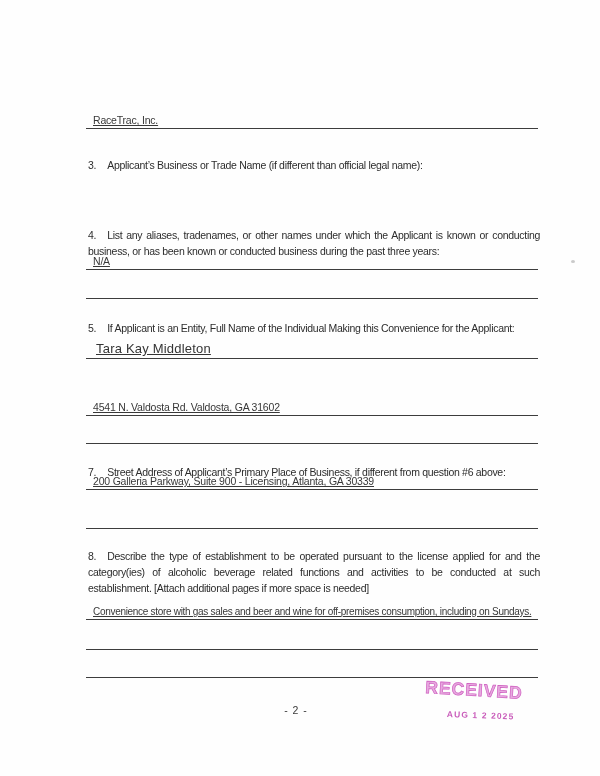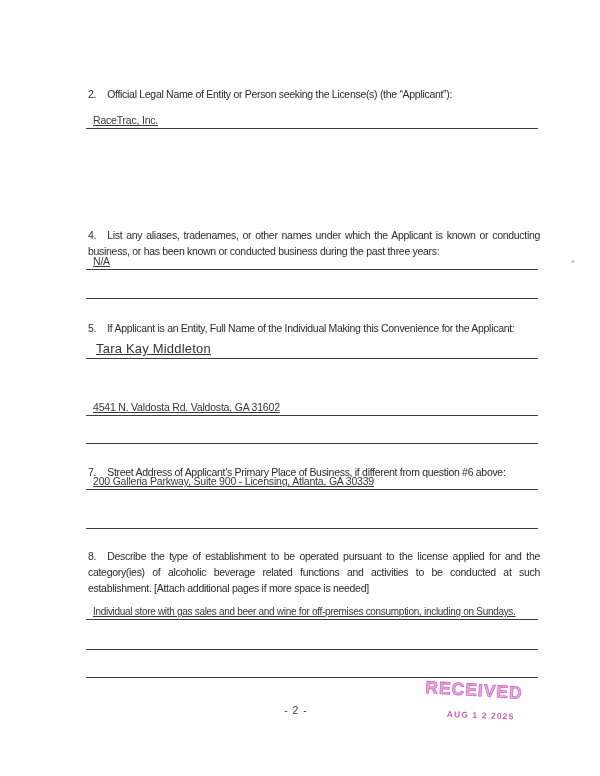--- a/index.html
+++ b/index.html
@@ -107,27 +107,27 @@
     background: #bdbdbd;
     border-radius: 50%;
     opacity: 0.8;
   }
 </style>
 </head>
 <body>
 
 <div class="page">
 
-  <div class="question oneline" style="top:87px">
-    <span class="qnum">2.</span><span>Official Legal Name of Entity or Person seeking the License(s) (the “Applicant”):</span>
-  </div>
   <div class="field" style="top:112px;height:17px">
     <span class="ans">RaceTrac, Inc.</span>
   </div>
 
+  <div class="question oneline" style="top:158px">
+    <span class="qnum">3.</span><span>Applicant’s Business or Trade Name (if different than official legal name):</span>
+  </div>
 
   <div class="question" style="top:228px">
     <span class="qnum">4.</span><span>List any aliases, tradenames, or other names under which the Applicant is known or conducting business, or has been known or conducted business during the past three years:</span>
   </div>
   <div class="field" style="top:253px;height:17px">
     <span class="ans">N/A</span>
   </div>
   <div class="blank" style="top:281px;height:17px"></div>
 
   <div class="question oneline" style="top:321px">
@@ -147,21 +147,21 @@
   </div>
   <div class="field" style="top:473px;height:17px">
     <span class="ans">200 Galleria Parkway, Suite 900 - Licensing, Atlanta, GA 30339</span>
   </div>
   <div class="blank" style="top:511px;height:17px"></div>
 
   <div class="question" style="top:549px">
     <span class="qnum">8.</span><span>Describe the type of establishment to be operated pursuant to the license applied for and the category(ies) of alcoholic beverage related functions and activities to be conducted at such establishment. [Attach additional pages if more space is needed]</span>
   </div>
   <div class="field tight" style="top:602px;height:18px">
-    <span class="ans">Individual store with gas sales and beer and wine for off-premises consumption, including on Sundays.</span>
+    <span class="ans">Convenience store with gas sales and beer and wine for off-premises consumption, including on Sundays.</span>
   </div>
   <div class="blank" style="top:632px;height:17px"></div>
   <div class="blank" style="top:660px;height:17px"></div>
 
   <div class="pagenum">- 2 -</div>
 
   <div class="stamp-word">RECEIVED</div>
   <div class="stamp-date">AUG 1 2 2025</div>
 
   <div class="speckle"></div>

